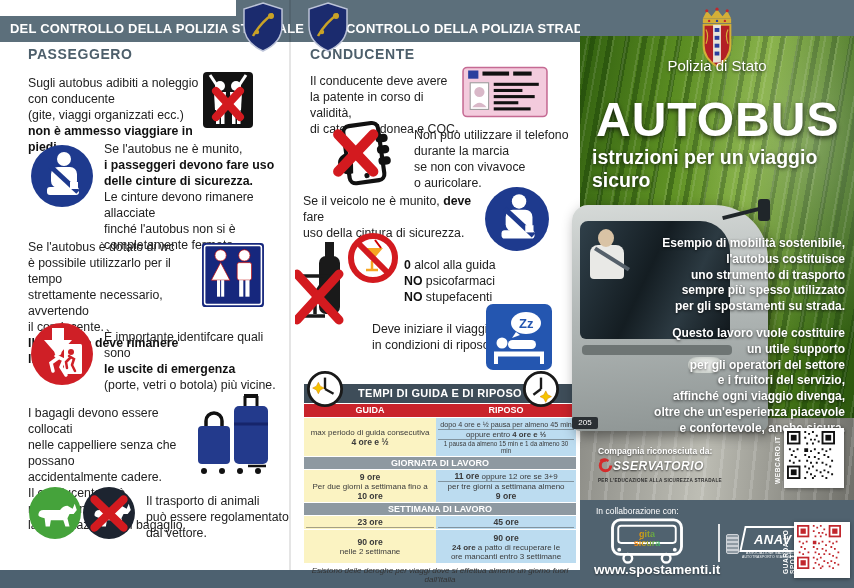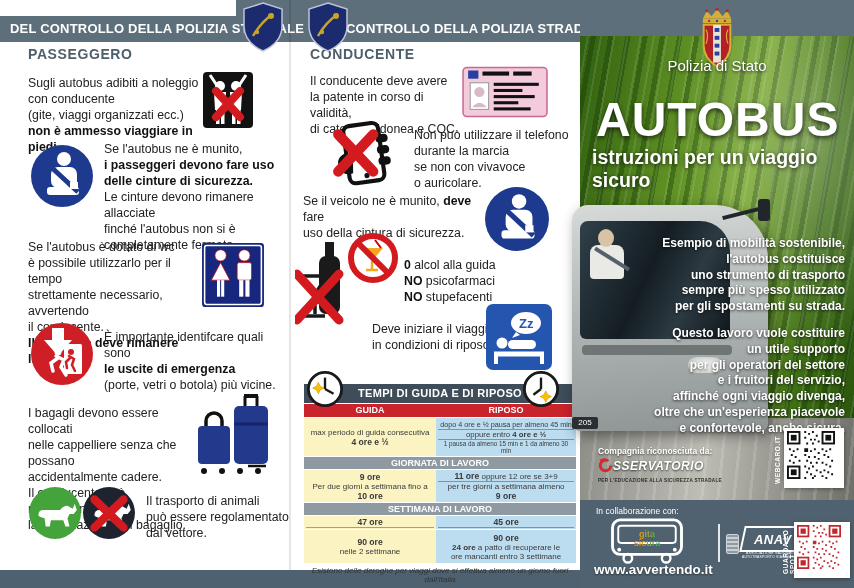--- a/index.html
+++ b/index.html
@@ -357,21 +357,21 @@
     </div>
     <div class="cell blu cr">
       <div class="u"><span class="b big">11 ore</span><span> oppure 12 ore se 3+9</span></div>
       <div>per tre giorni a settimana almeno</div>
       <div class="b big">9 ore</div>
     </div>
   </div>
   <div class="gband">SETTIMANA DI LAVORO</div>
   <div class="trow" style="height:13px;">
     <div class="cell yel cl">
-        <div class="b big u">47 ore</div>
+        <div class="b big u">23 ore</div>
       </div>
     <div class="cell blu cr">
         <div class="b big u">45 ore</div>
       </div>
   </div>
   <div class="trow" style="height:33px;">
     <div class="cell yel cl">
       <div class="b big">90 ore</div>
       <div>nelle 2 settimane</div>
     </div>
@@ -488,21 +488,21 @@
     <rect x="10" y="8" width="60" height="18" rx="3" fill="none" stroke="#fff" stroke-width="2"></rect>
     <circle cx="20" cy="42" r="4.5" fill="none" stroke="#fff" stroke-width="2.5"></circle>
     <circle cx="60" cy="42" r="4.5" fill="none" stroke="#fff" stroke-width="2.5"></circle>
     <circle cx="11" cy="33" r="2" fill="#fff"></circle>
       <circle cx="69" cy="33" r="2" fill="#fff"></circle>
   </svg>
   <div class="abs gita-txt">
     <div>gita</div>
     <div>sicura</div>
   </div>
-  <div class="abs url">www.avvertendo.it</div>
+  <div class="abs url">www.spostamenti.it</div>
 
   <div class="abs divider"></div>
   <div class="abs mini-logo"></div>
   <div class="abs anav-box">
     <span class="anav-txt">ANAV</span>
   </div>
   <div class="abs anav-sub">ASSOCIAZIONE NAZIONALE AUTOTRASPORTO VIAGGIATORI</div>
 
   <div class="abs vlabel" style="left:202px;top:526px;height:48px;">GUARDA LO SPOT</div>
   <div class="abs qr qr2">

